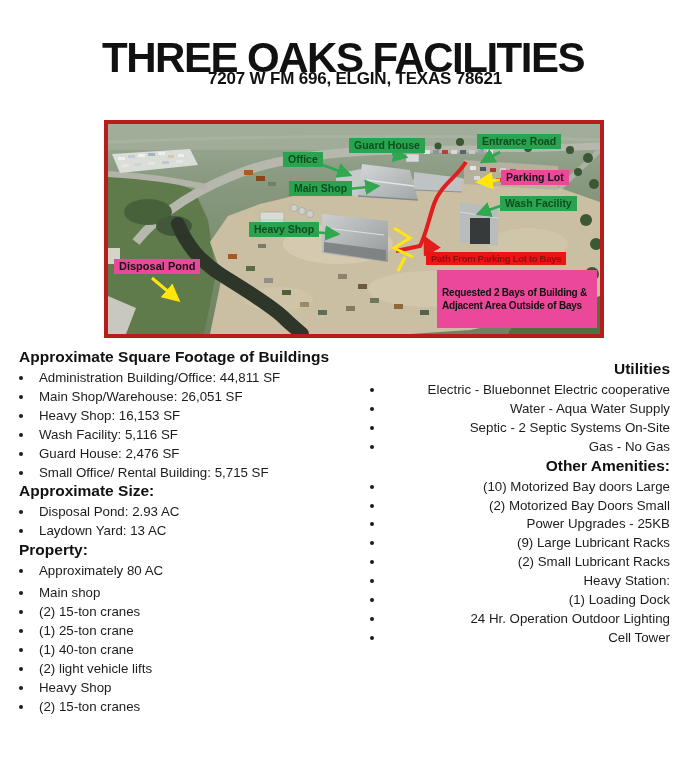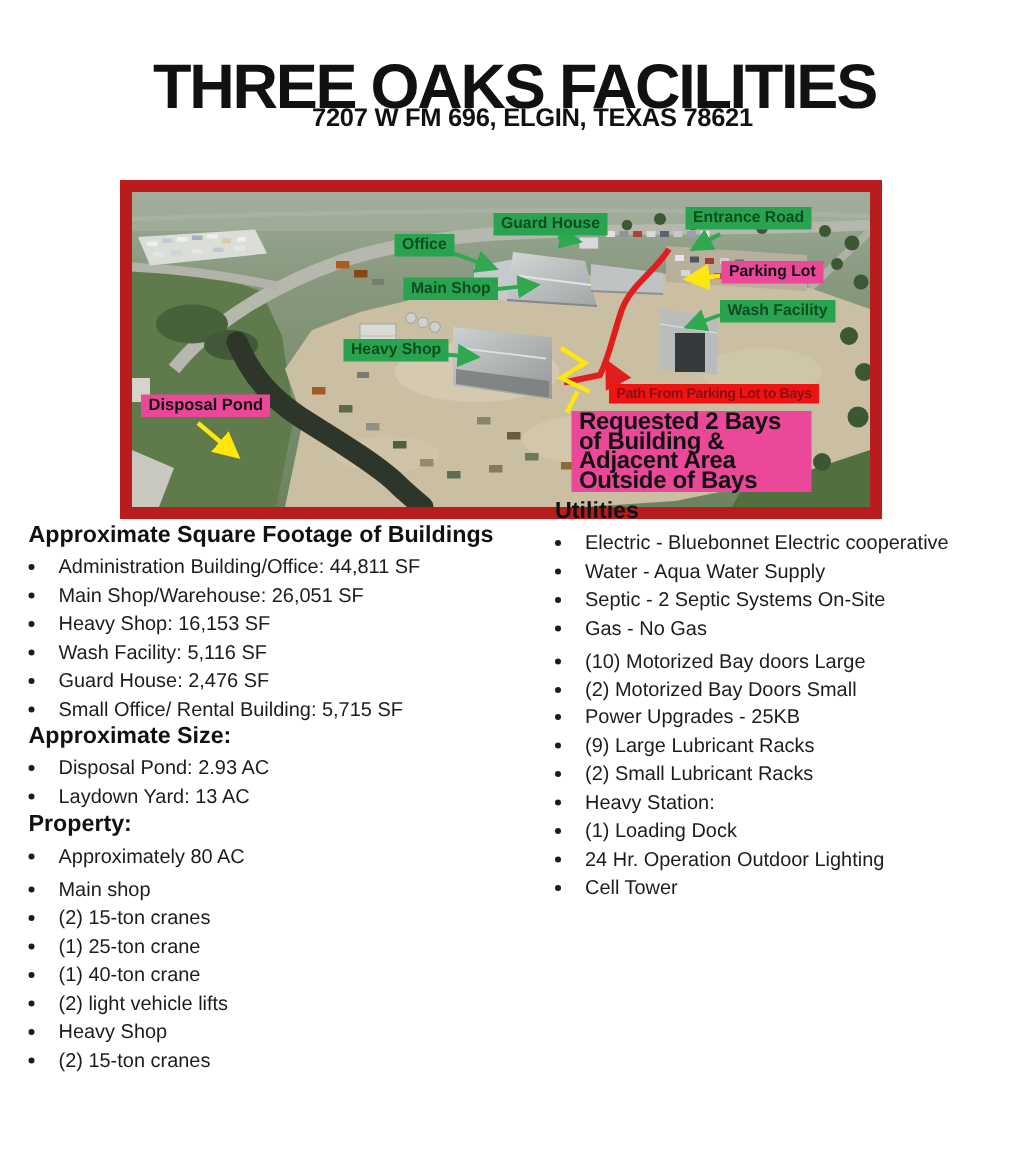--- a/index.html
+++ b/index.html
@@ -10,35 +10,35 @@
   }
   .title{
     position:absolute;top:6px;left:0;width:686px;text-align:center;
     font-size:42px;font-weight:bold;letter-spacing:-1.5px;color:#111;
   }
   .subtitle{
     position:absolute;top:69px;left:0;width:686px;text-align:center;
     font-size:17px;font-weight:bold;letter-spacing:-0.2px;color:#111;padding-left:12px;
   }
   .photo{
-    position:absolute;left:80px;top:120px;width:492px;height:210px;
-    border:8px solid #b91c1c;background:#7e9070;margin:0;
+    position:absolute;left:104px;top:120px;width:492px;height:210px;
+    border:4px solid #b91c1c;background:#7e9070;margin:0;
   }
   .photo svg{position:absolute;left:0;top:0;}
   .plabel{
     position:absolute;font-weight:bold;font-size:10.5px;line-height:1.2;
     padding:1px 5px;white-space:nowrap;
   }
   .plabel.green{background:#2aa350;color:#0c4d1f;}
   .plabel.yellow{background:#ec4899;color:#111;}
   .plabel.red{background:#ee1414;color:#8c1010;font-size:9.5px;letter-spacing:-0.3px;}
-  .plabel.req{white-space:normal;width:150px;font-size:16px;letter-spacing:-0.2px;line-height:13px;padding:1px 5px;}
+  .plabel.req{white-space:normal;width:150px;font-size:10px;letter-spacing:-0.2px;line-height:13px;padding:16px 5px;margin-left:36px;}
   .col{position:absolute;}
   .col-left{left:19px;top:348px;width:335px;}
-  .col-right{left:370px;top:332px;width:300px;}
+  .col-right{left:370px;top:360px;width:300px;text-align:right;}
   .col h3{font-size:15.5px;font-weight:bold;margin:0;line-height:18px;color:#111;}
   .col ul{margin:3px 0 0 0;padding-left:15px;font-size:13.3px;}
   .col li{line-height:18.9px;padding-left:5px;}
   .gap-lg{margin-top:17px;}
 </style>
 </head>
 <body>
 
 <main>
 
@@ -273,20 +273,21 @@
 
   <section class="col col-right">
     <h3>Utilities</h3>
     <ul>
         <li>Electric - Bluebonnet Electric cooperative</li>
         <li>Water - Aqua Water Supply</li>
         <li>Septic - 2 Septic Systems On-Site</li>
         <li>Gas - No Gas</li>
       </ul>
 
+    <h3 class="gap-lg">Other Amenities:</h3>
     <ul>
         <li>(10) Motorized Bay doors Large</li>
         <li>(2) Motorized Bay Doors Small</li>
         <li>Power Upgrades - 25KB</li>
         <li>(9) Large Lubricant Racks</li>
         <li>(2) Small Lubricant Racks</li>
         <li>Heavy Station:</li>
         <li>(1) Loading Dock</li>
         <li>24 Hr. Operation Outdoor Lighting</li>
         <li>Cell Tower</li>

